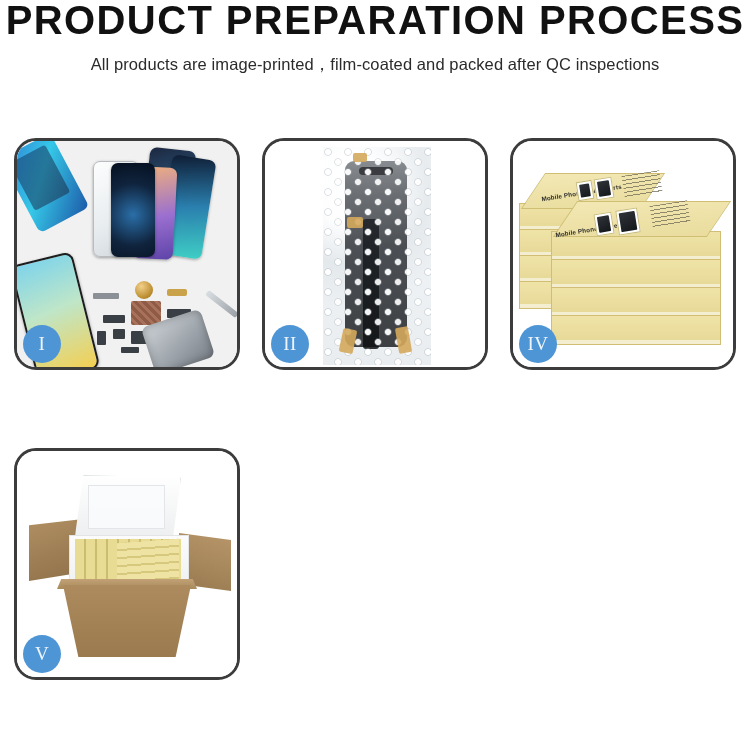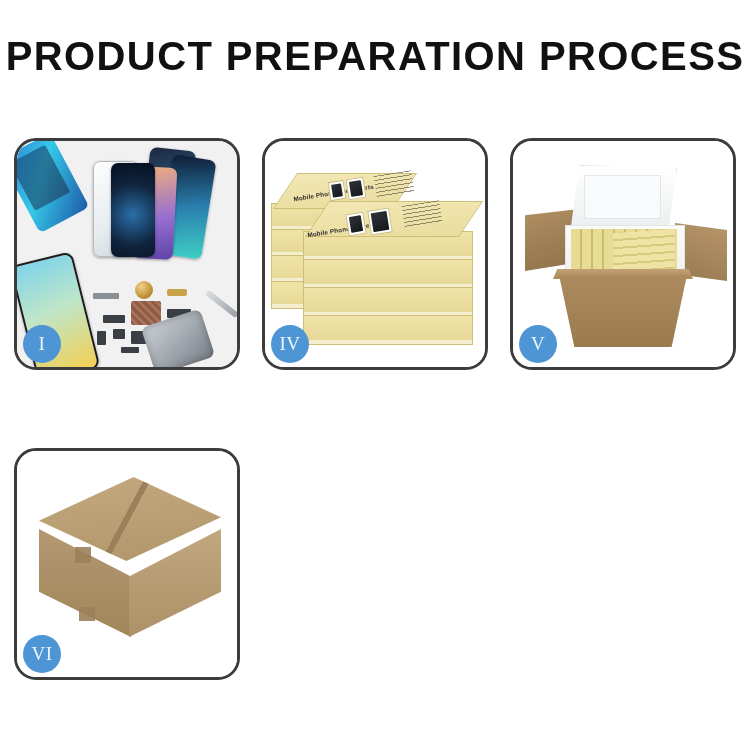--- a/index.html
+++ b/index.html
@@ -10,21 +10,20 @@
   body {
     width: 750px;
     height: 750px;
     font-family: "Liberation Sans", sans-serif;
     overflow: hidden;
     position: relative;
   }
 
   
   .header {
-    padding-top: 36px;
     text-align: center;
   }
   .title {
     font-family: "Liberation Sans", sans-serif;
     font-size: 40px;
     font-weight: 700;
     letter-spacing: 1.4px;
     color: #111111;
     line-height: 1;
     white-space: nowrap;
@@ -338,20 +337,21 @@
   }
   .c6-tab {
     position:absolute; background: #9c8159; opacity:.9;
   }
 </style>
 </head>
 <body>
 
 <div class="header">
   <div class="title">PRODUCT PREPARATION PROCESS</div>
+  <div class="subtitle">All products are image-printed，film-coated and packed after QC inspections</div>
 </div>
 
 <div class="grid">
 
   <div class="panel p1">
     <div class="stage">
       <div class="phone ph-fan-a"></div>
       <div class="phone ph-fan-b"></div>
       <div class="phone ph-fan-c"></div>
       <div class="phone ph-glass"></div>
@@ -375,20 +375,34 @@
         <div class="chip" style="left:30px; top:68px; width:18px; height:6px;"></div>
       </div>
 
       <div class="backplate"></div>
       <div class="tweezer"></div>
 
       <div class="badge">I</div>
     </div>
   </div>
 
+  <div class="panel p2">
+    <div class="stage">
+      <div class="bubblebag">
+        <div class="innerpart"></div>
+        <div class="flex-tail"></div>
+        <div class="tape" style="left:30px; top:6px; width:14px; height:9px;"></div>
+        <div class="tape" style="left:24px; top:70px; width:16px; height:11px;"></div>
+        <div class="tape" style="left:18px; top:182px; width:14px; height:24px; transform:rotate(12deg);"></div>
+        <div class="tape" style="left:74px; top:180px; width:13px; height:26px; transform:rotate(-10deg);"></div>
+        <div class="bubbles"></div>
+      </div>
+      <div class="badge">II</div>
+    </div>
+  </div>
 
 
   <div class="panel p4">
     <div class="stage">
       <div class="stack">
 
         <div class="sbox" style="left:0px;  top:44px; width:104px; height:26px;">
             <span class="edge"></span>
           </div>
         <div class="sbox" style="left:0px;  top:70px; width:104px; height:26px;">
@@ -445,25 +459,14 @@
       <div class="c5-foam-lid"></div>
       <div class="c5-foam-box"></div>
       <div class="c5-yellow"></div>
       <div class="c5-yellow2"></div>
       <div class="c5-rim"></div>
       <div class="c5-front"></div>
       <div class="badge">V</div>
     </div>
   </div>
 
-  <div class="panel p6">
-    <div class="stage">
-      <div class="c6-top"></div>
-      <div class="c6-seam"></div>
-      <div class="c6-left"></div>
-      <div class="c6-right"></div>
-      <div class="c6-tab" style="left:58px; top:96px; width:16px; height:16px;"></div>
-      <div class="c6-tab" style="left:62px; top:156px; width:16px; height:14px;"></div>
-      <div class="badge">VI</div>
-    </div>
-  </div>
 
 </div>
 
 </body></html>

